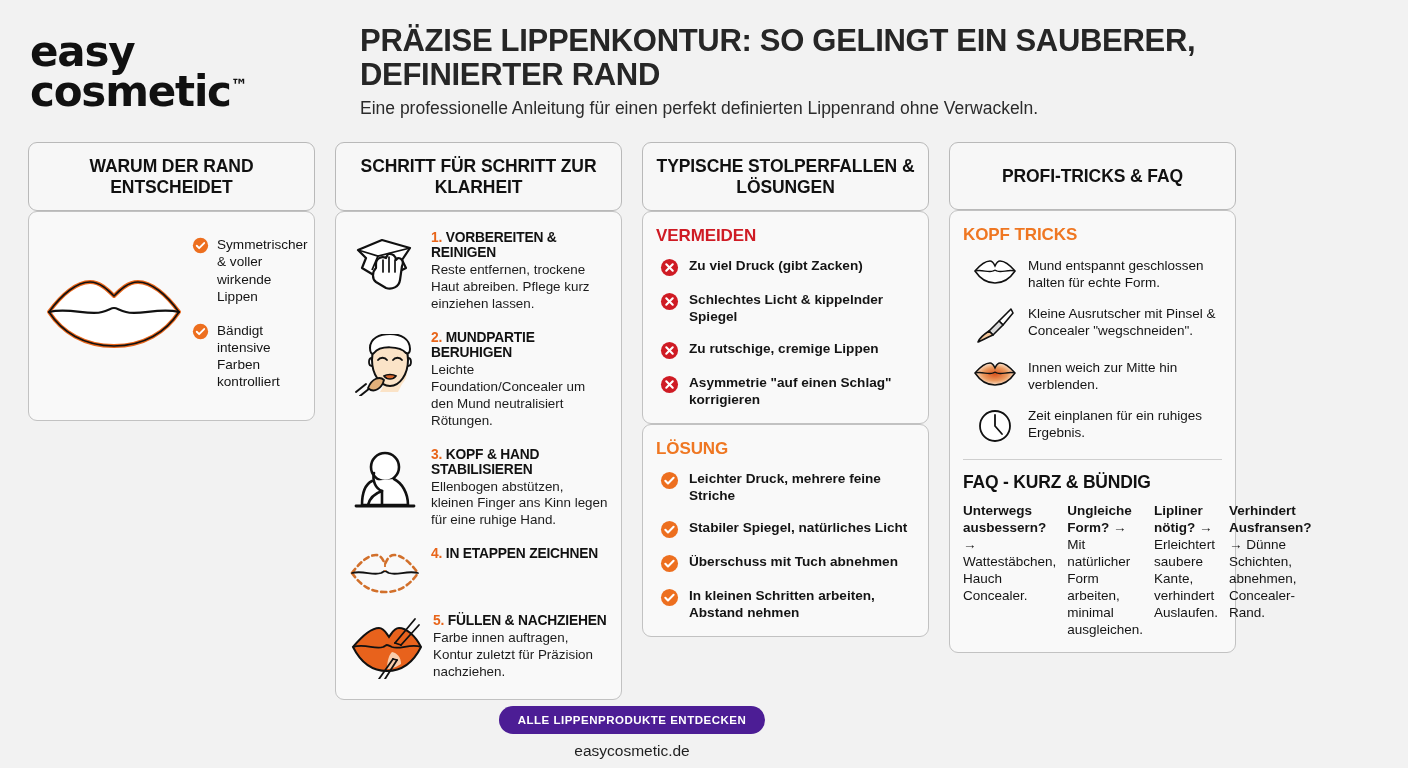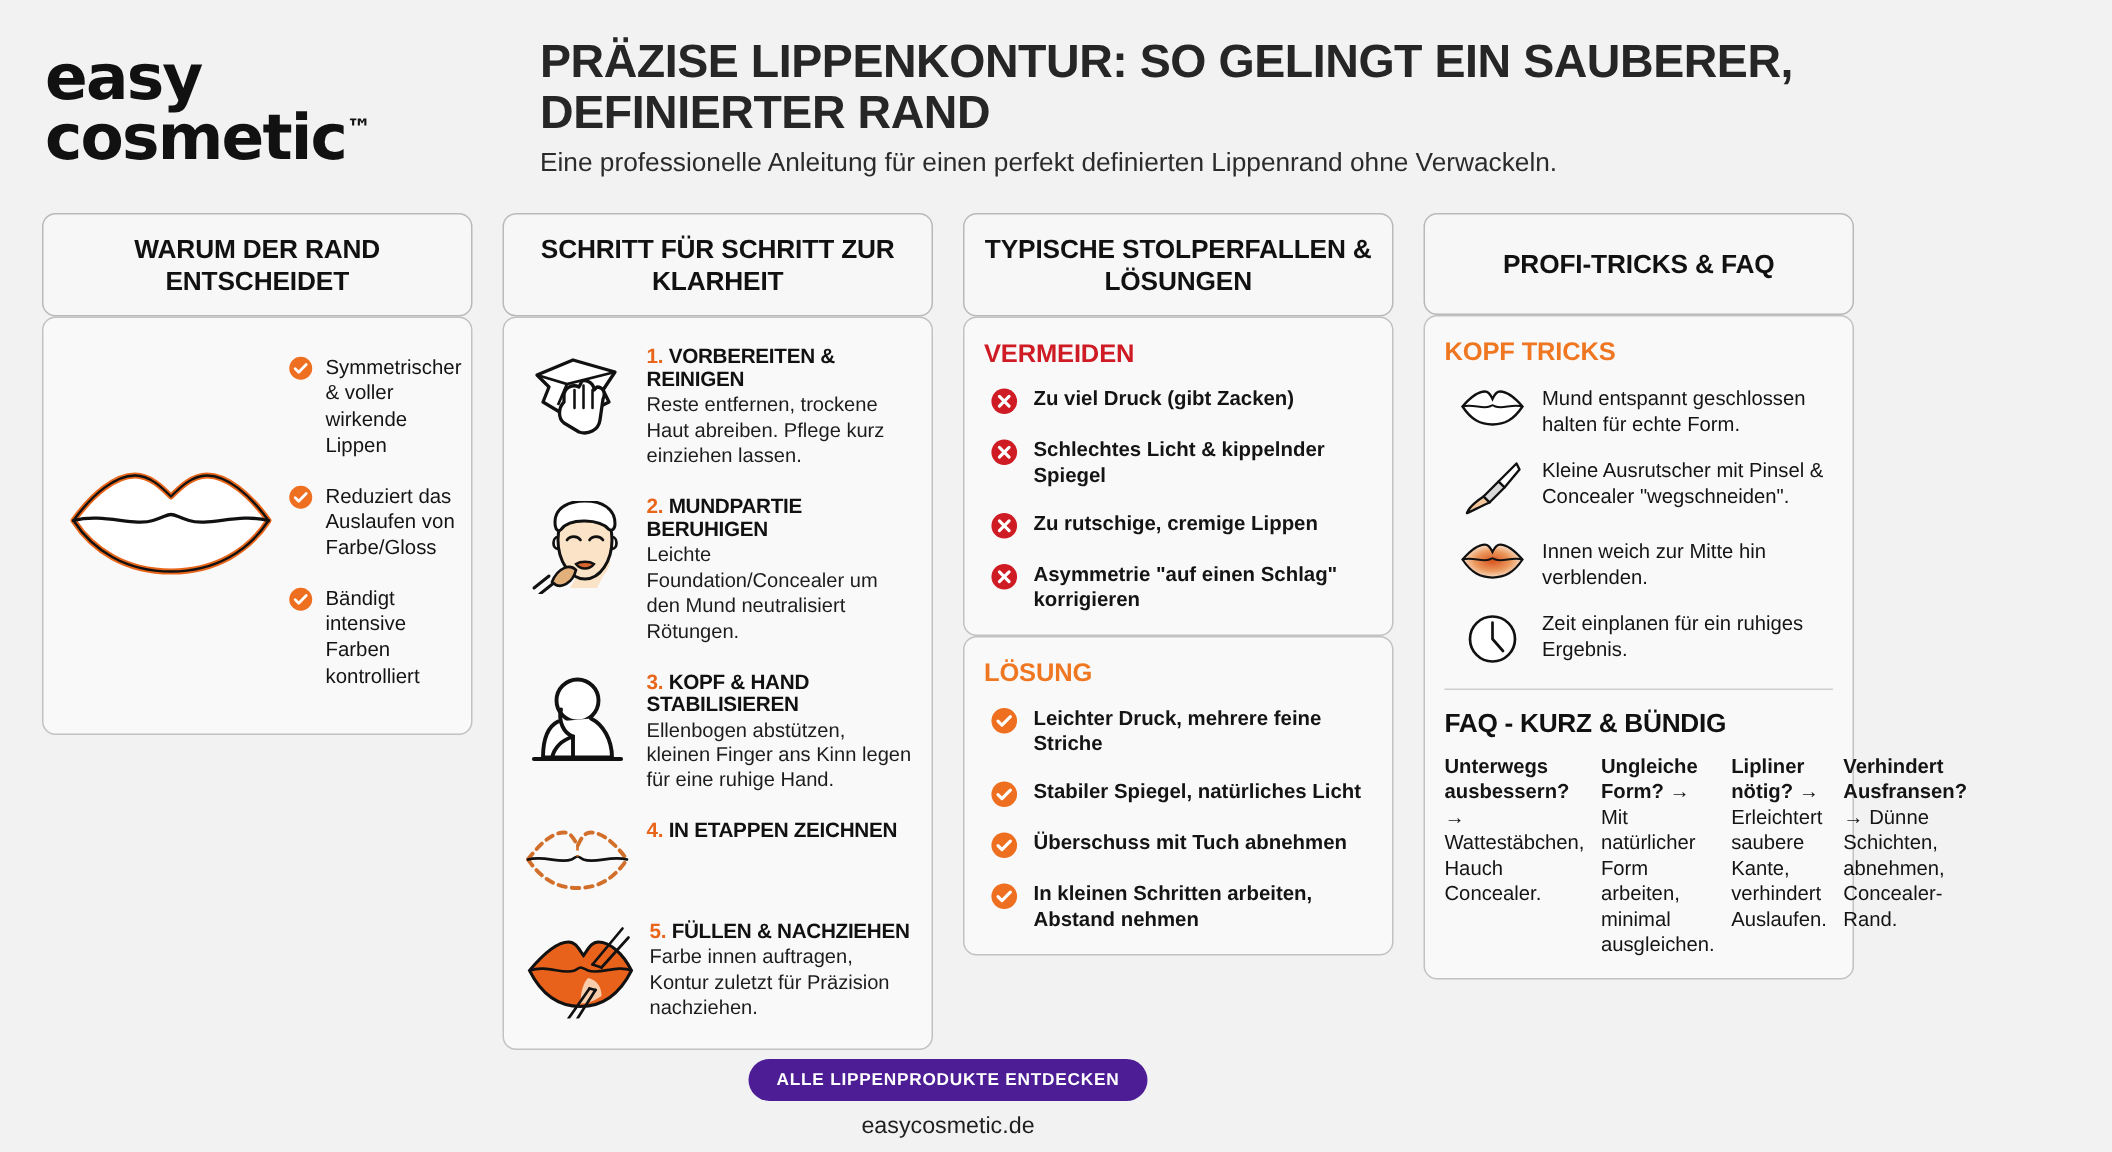--- a/index.html
+++ b/index.html
@@ -143,29 +143,20 @@
           </div>
           <div class="why-list">
             <div class="bullet">
               <span class="ico-circle">
                 <svg width="17" height="17" viewBox="0 0 20 20">
                     <circle cx="10" cy="10" r="9" fill="#ed6f1f"></circle>
                     <path d="M5.6 10.3l2.8 2.8 5.9-6" fill="none" stroke="#fff" stroke-width="2.2" stroke-linecap="round" stroke-linejoin="round"></path>
                   </svg>
               </span>
               <span class="bullet-text">Symmetrischer &amp; voller wirkende Lippen</span>
-            </div>
-            <div class="bullet">
-              <span class="ico-circle">
-                <svg width="17" height="17" viewBox="0 0 20 20">
-                    <circle cx="10" cy="10" r="9" fill="#ed6f1f"></circle>
-                    <path d="M5.6 10.3l2.8 2.8 5.9-6" fill="none" stroke="#fff" stroke-width="2.2" stroke-linecap="round" stroke-linejoin="round"></path>
-                  </svg>
-              </span>
-              <span class="bullet-text">Reduziert das Auslaufen von Farbe/Gloss</span>
             </div>
             <div class="bullet">
               <span class="ico-circle">
                 <svg width="17" height="17" viewBox="0 0 20 20">
                     <circle cx="10" cy="10" r="9" fill="#ed6f1f"></circle>
                     <path d="M5.6 10.3l2.8 2.8 5.9-6" fill="none" stroke="#fff" stroke-width="2.2" stroke-linecap="round" stroke-linejoin="round"></path>
                   </svg>
               </span>
               <span class="bullet-text">Bändigt intensive Farben kontrolliert</span>
             </div>

